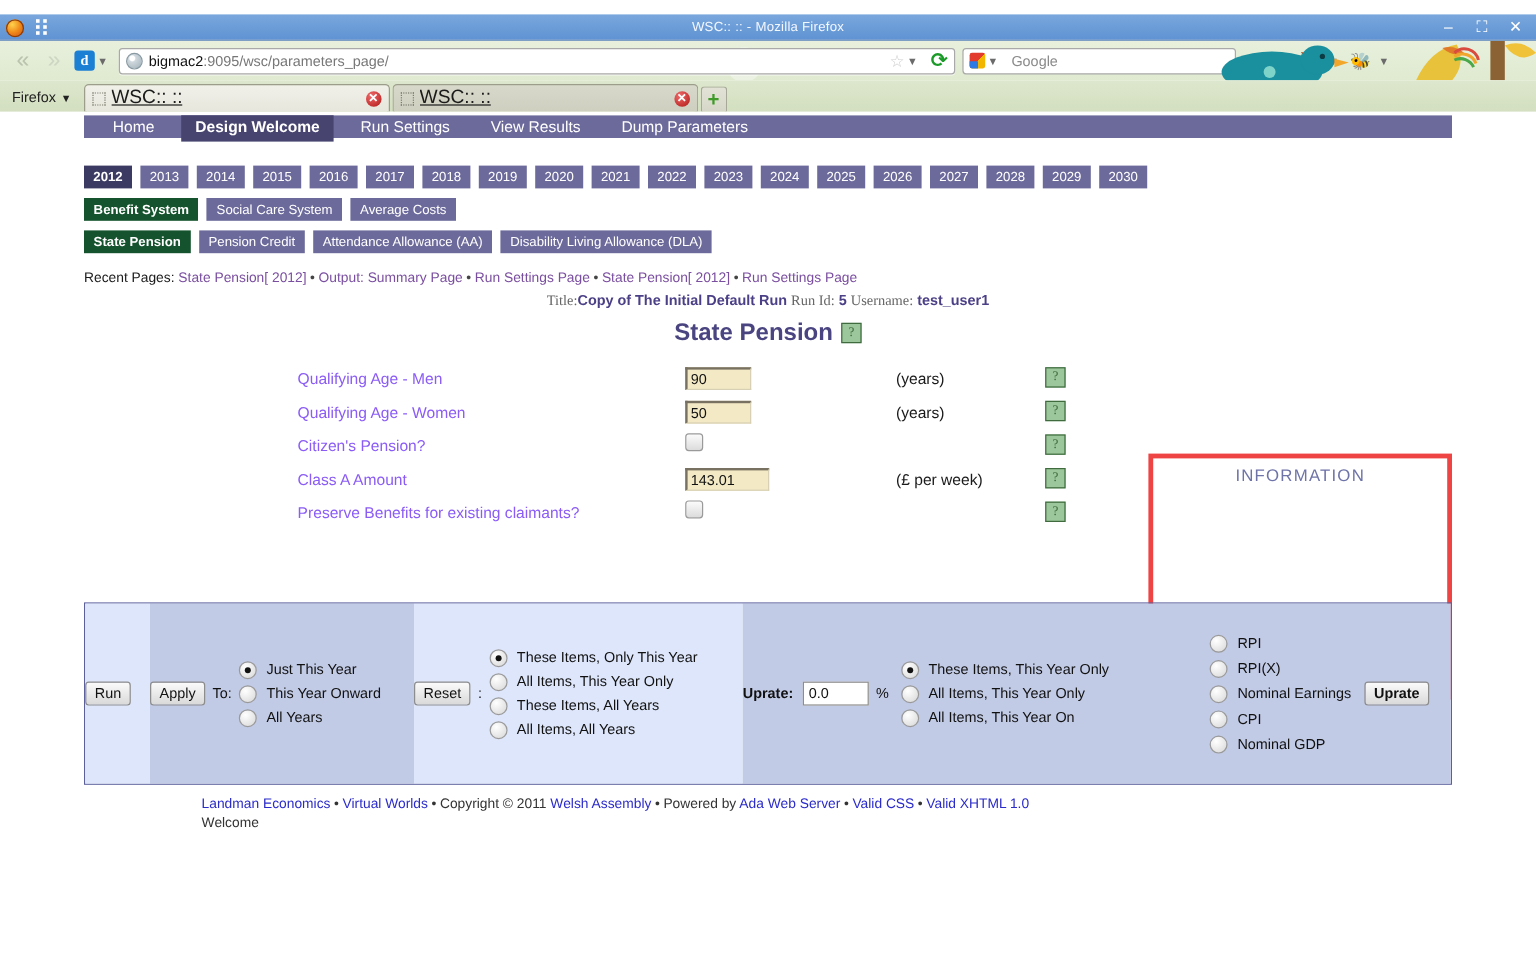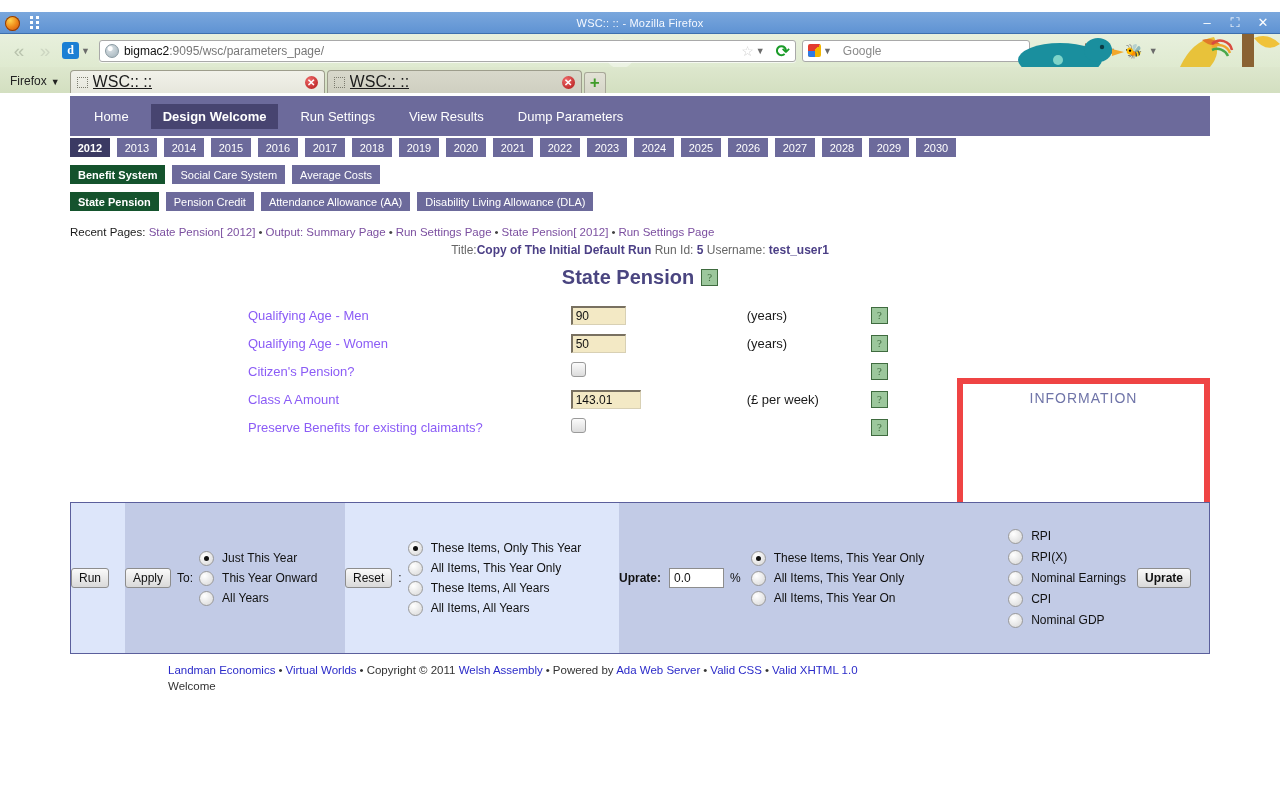--- a/index.html
+++ b/index.html
@@ -102,21 +102,21 @@
     background:radial-gradient(circle at 35% 30%,#ef6a6a,#b01616);
     color:#fff;font-size:10px;line-height:13px;text-align:center;font-weight:bold;flex:none;
   }
   .newtab{ width:22px;height:21px;display:flex;align-items:center;justify-content:center;
     background:linear-gradient(#e2e2d6,#d6d6c8); border:1px solid #a8a899; border-bottom:none;
     border-radius:3px 3px 0 0; color:#3f9b29;font-size:17px;font-weight:bold; }
 
   
   .page{ position:absolute; left:0; top:84px; width:1280px; height:727px; background:#fff; overflow:hidden;}
   .mainnav{
-    position:absolute; left:70px; top:0; width:1140px; height:40px;
+    position:absolute; left:70px; top:0; width:1140px; height:19px;
     background:#6c6a9b; display:flex; align-items:center; padding-left:12px;text-align:right;
   }
   .mainnav a{
     font-size:13px; color:#ffffff; text-decoration:none; padding:5px 12px; margin-right:10px;
     font-weight:normal;
   }
   .mainnav a.sel{ background:#474470; font-weight:bold; }
 
   .yearrow{ position:absolute; left:70px; top:42px; display:flex; gap:7px; }
   .ybtn{
@@ -133,21 +133,21 @@
   }
   .sbtn.sel{ background:#14532d; font-weight:bold;}
 
   .recent{ position:absolute; left:70px; top:130px; font-size:11.5px; color:#222; }
   .recent .lbl{ color:#1a1a1a; }
   .recent a{ color:#7b4fa0; text-decoration:none; }
   .recent .sep{ color:#444; margin:0 3px;}
 
   .runline{ position:absolute; left:0; right:0; top:147px; text-align:center; font-size:12px; color:#555;}
   .runline b{ color:#4b3f86; }
-  .runline .k{ color:#666; }
+  .runline .k{ color:#666;font-family:Liberation Serif, serif; }
 
   .ptitle{ position:absolute; left:0; right:0; top:170px; text-align:center;}
   .ptitle h1{ display:inline-block; margin:0; font-size:20px; color:#4a4580; font-weight:bold; vertical-align:middle;}
   .helpicon{
     display:inline-block; width:17px;height:17px; margin-left:7px; vertical-align:middle;
     background:#9cc79c; border:1px solid #3f6b3f; color:#3f6b3f;
     font-size:11px; line-height:15px; text-align:center; font-family:"Liberation Serif",serif;
     cursor:pointer;
   }
 
@@ -166,21 +166,21 @@
   .cbx{
     width:15px;height:15px;border-radius:3px;
     background:linear-gradient(#fbfbfb,#dcdcdc); border:1px solid #9a9a9a;
     display:inline-block; cursor:pointer;
   }
   .funit{ width:120px; font-size:13px; color:#1a1a1a;}
   .fhelp{ }
 
   .infobox{
     position:absolute; left:957px; top:282px; width:253px; height:205px;
-    border:6px solid #ef4444; background:#fff;
+    border:4px solid #ef4444; background:#fff;
     text-align:center; padding-top:6px;
   }
   .infobox .ih{ font-size:14px; color:#6f74a8; letter-spacing:1px;}
 
   
   .bottom{
     position:absolute; left:70px; top:406px; width:1140px; height:152px;
     border:1px solid #5b5f9c; display:flex;
   }
   .bp{ height:100%; display:flex; align-items:center; }

